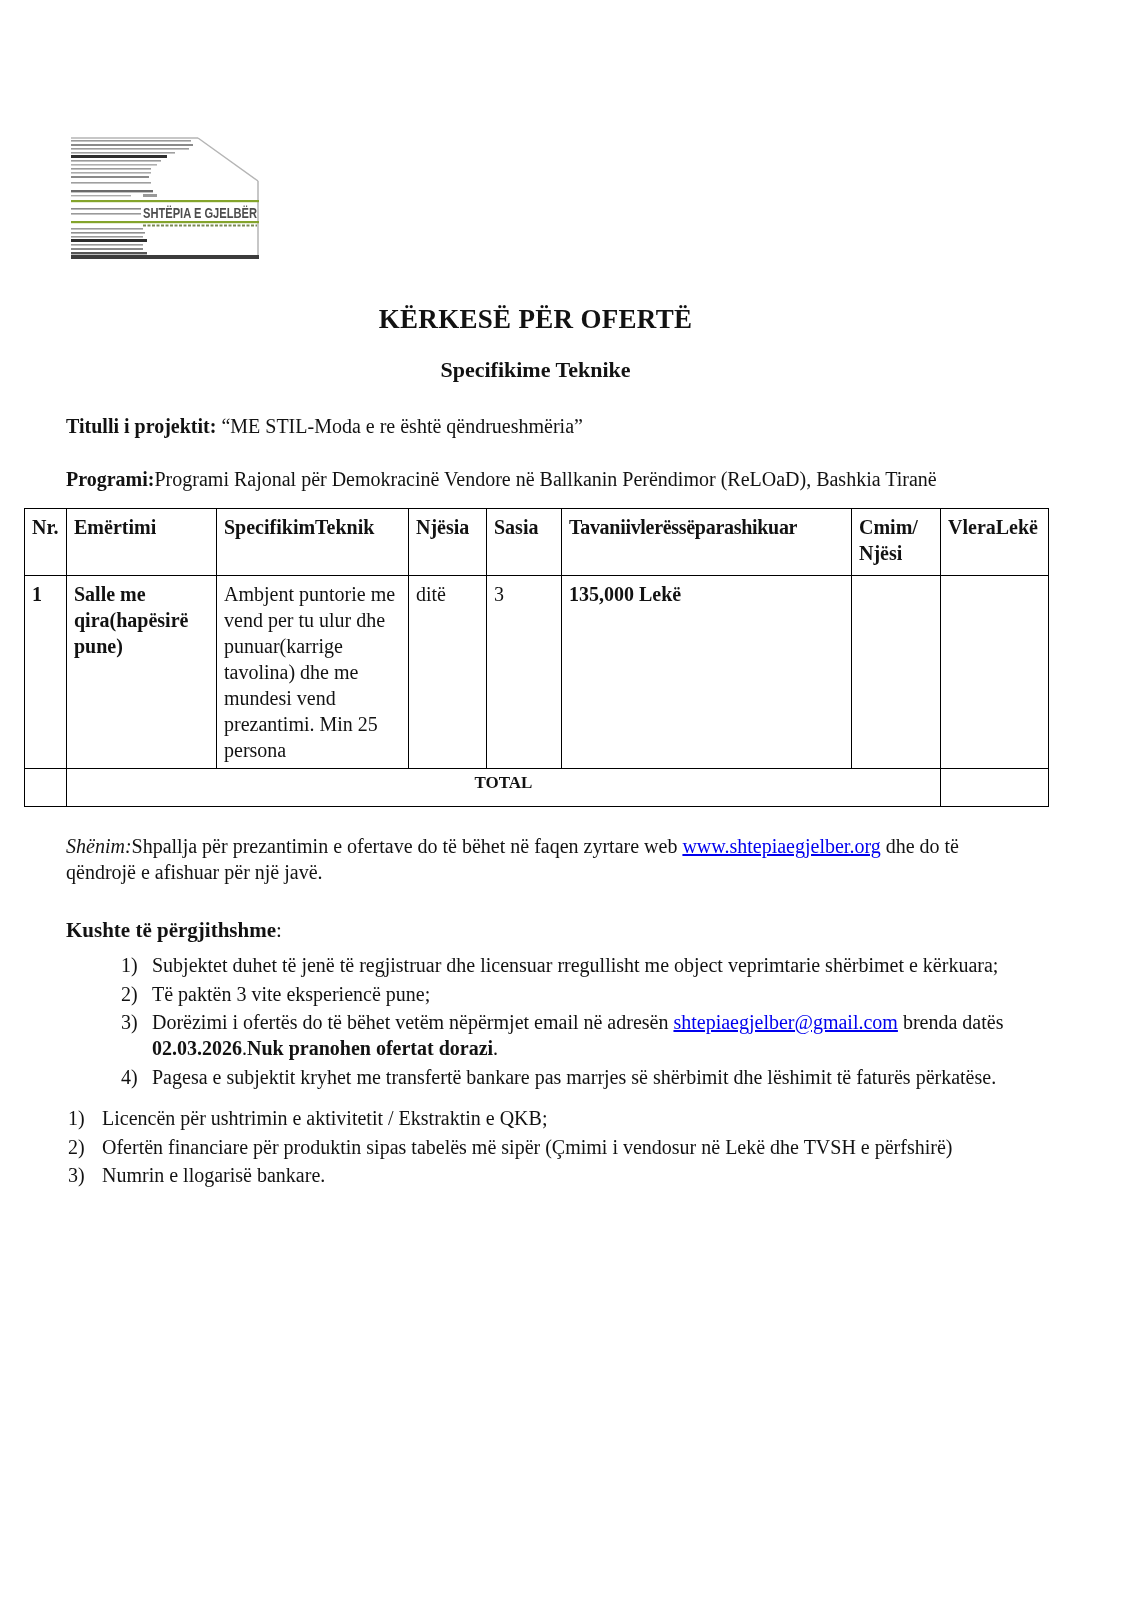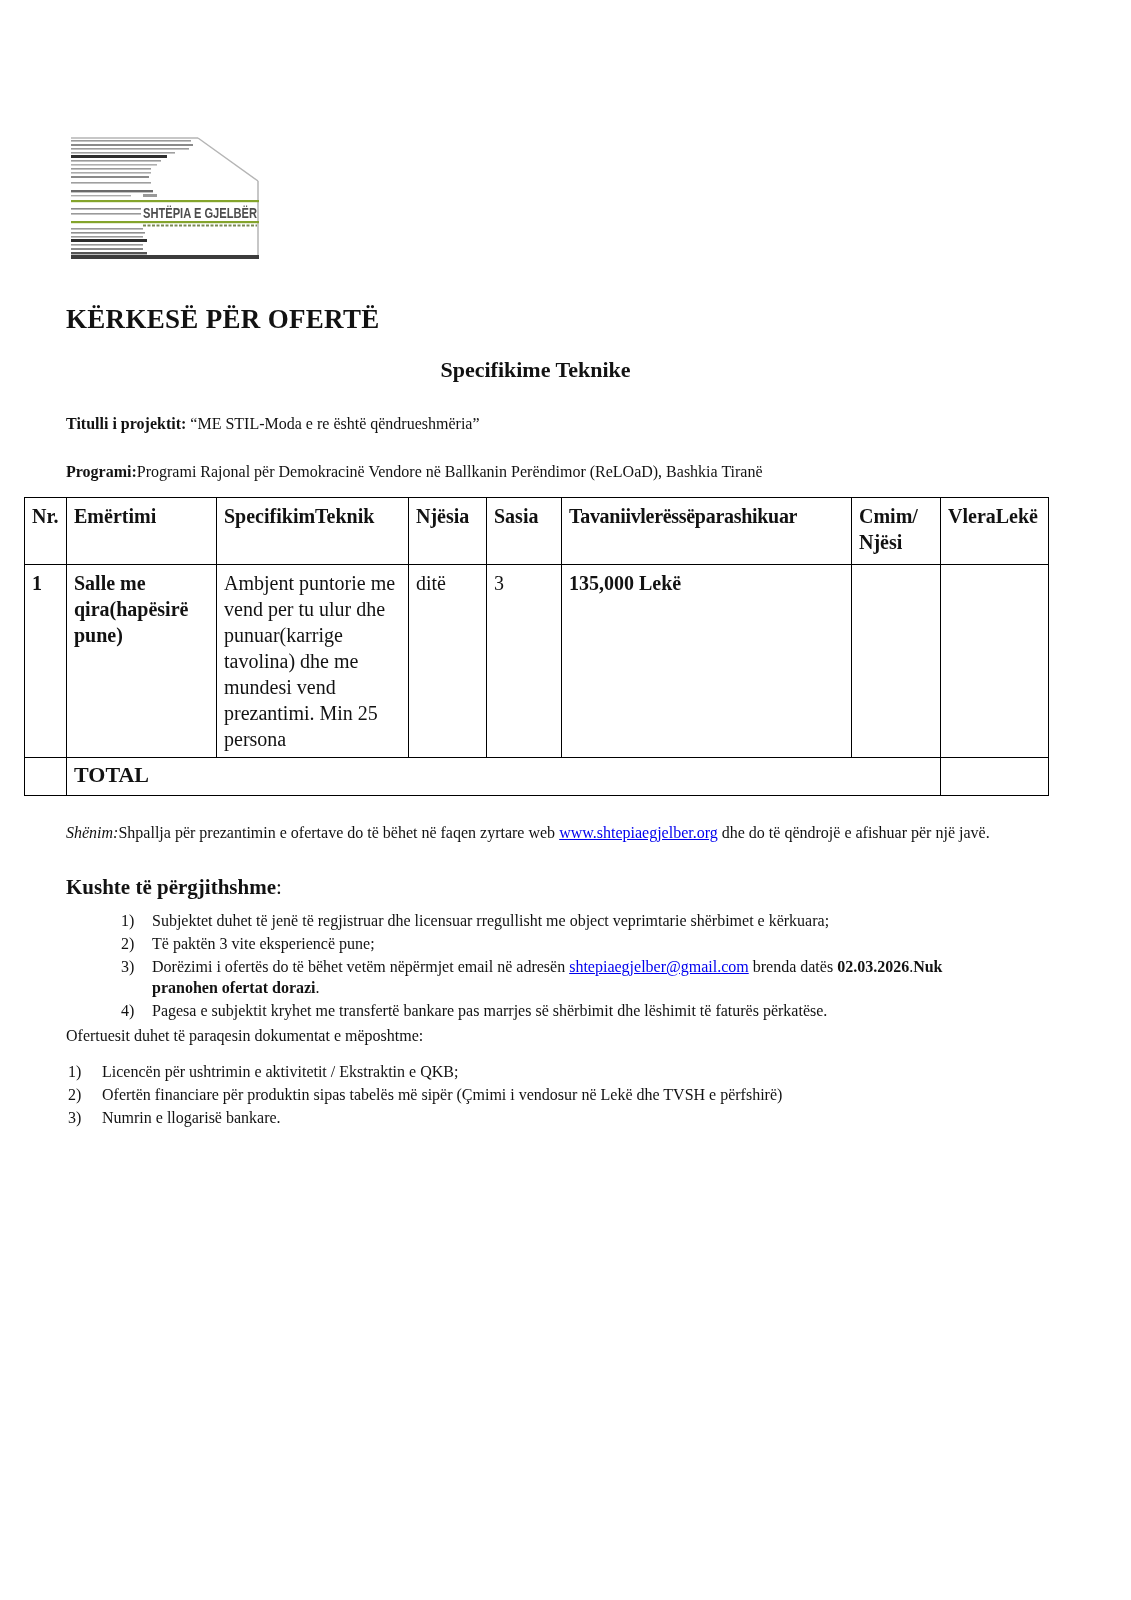--- a/index.html
+++ b/index.html
@@ -11,27 +11,27 @@
     overflow: hidden;
     position: relative;
   }
   .page { padding: 134px 126px 0 66px; }
 
   
   .logo-wrap { margin-left: 5px; width: 188px; height: 128px; }
 
   
   .doc-title {
-    text-align: left; font-weight: bold; font-size: 27px;
+    text-align: center; font-weight: bold; font-size: 27px;
     margin-top: 42px; letter-spacing: 0.3px;
   }
   .doc-subtitle { text-align: center; font-size: 22px; margin-top: 22px; }
 
   
-  .para { font-size: 16px; line-height: 1.32; }
+  .para { font-size: 20px; line-height: 1.32; }
   .p-project { margin-top: 30px; }
   .p-program { margin-top: 27px; }
   b.lbl { font-weight: bold; }
 
   
   table.specs-table {
     border-collapse: collapse; table-layout: fixed;
     width: 1024px; margin: 15px 0 0 -42px; border-radius: 17px;
   }
   .specs-table th, .specs-table td {
@@ -40,21 +40,21 @@
     padding: 5px 7px;
     font-size: 20px; line-height: 1.3;
     overflow: hidden;
   }
   .specs-table th { font-weight: bold; }
   .th-tavani { white-space: nowrap; letter-spacing: -0.3px; }
   tr.row-header { height: 67px; }
   tr.row-data  { height: 190px; }
   tr.row-total { height: 38px; }
   td.cell-bold { font-weight: bold; }
-  td.total-cell { font-weight: bold; font-size: 22px; padding-top: 3px; }
+  td.total-cell { text-align: center; font-weight: bold; font-size: 17px; padding-top: 3px; }
 
   
   .note { margin-top: 26px; }
   .note .shenim { font-style: italic; }
   a.doc-link { color: #0000EE; text-decoration: underline; cursor: pointer; }
 
   
   .cond-heading { margin-top: 31px; font-size: 21px; }
   .cond-heading b { font-weight: bold; }
 
@@ -185,21 +185,20 @@
     <div class="li para">
       <span class="num">3)</span>
       <div class="li-text"><span>Dorëzimi i ofertës do të bëhet vetëm nëpërmjet email në adresën </span><a class="doc-link">shtepiaegjelber@gmail.com</a><span> brenda datës </span><b>02.03.2026</b><span>.</span><b>Nuk pranohen ofertat dorazi</b><span>.</span></div>
     </div>
     <div class="li para">
       <span class="num">4)</span>
       <div class="li-text justify">Pagesa e subjektit kryhet me transfertë bankare pas marrjes së shërbimit dhe lëshimit të faturës përkatëse.</div>
     </div>
   </div>
 
-  <p class="para intro-line">Ofertuesit duhet të paraqesin dokumentat e mëposhtme:</p>
 
   <div class="list list-b">
     <div class="li para">
       <span class="num">1)</span>
       <div class="li-text">Licencën për ushtrimin e aktivitetit / Ekstraktin e QKB;</div>
     </div>
     <div class="li para">
       <span class="num">2)</span>
       <div class="li-text justify">Ofertën financiare për produktin sipas tabelës më sipër (Çmimi i vendosur në Lekë dhe TVSH e përfshirë)</div>
     </div>

